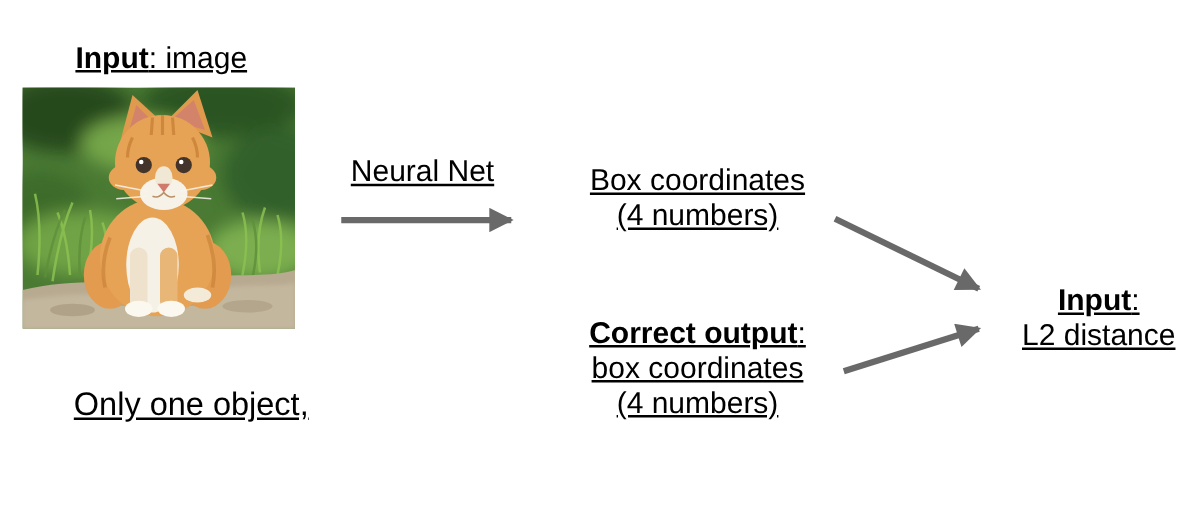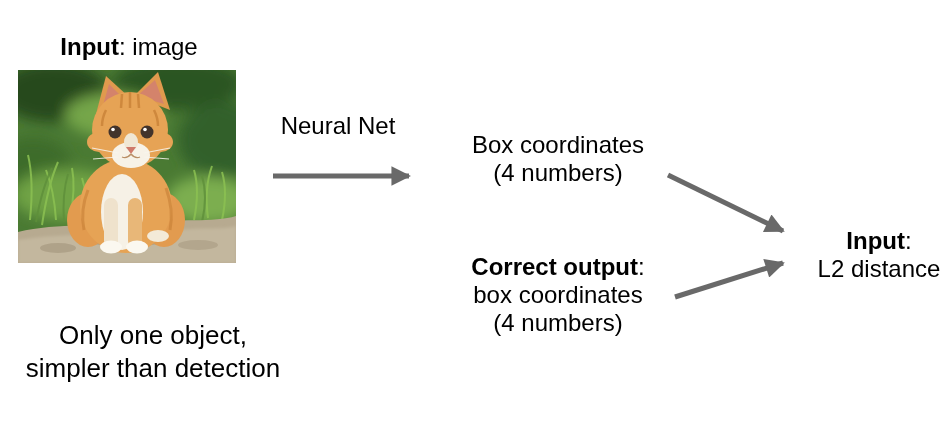--- a/index.html
+++ b/index.html
@@ -11,37 +11,37 @@
   *{box-sizing:border-box;margin:0;padding:0;}
   html,body{background:#fff;}
   body{font-family:"Liberation Sans","DejaVu Sans",sans-serif;color:var(--text);}
   .slide{
     position:relative;
     width:947px;height:421px;
     background:var(--background);
     overflow:hidden;
   }
   .abs{position:absolute;}
-  .center{text-align:center;}
+  .center{text-align:center;text-decoration:underline;}
   .t24{font-size:24px;line-height:28px;}
   .t26{font-size:26px;line-height:33px;}
   .b{font-weight:bold;}
   .input-label{left:38px;top:33px;width:182px;}
   .cat-wrap{left:18px;top:70px;width:218px;height:193px;}
   .cat-wrap svg{display:block;width:100%;height:100%;}
-  .nn-label{left:262px;top:112px;width:152px;text-align:center;}
+  .nn-label{left:262px;top:124px;width:152px;text-align:center;}
   .output-block{left:445px;top:131px;width:226px;}
   .correct-block{left:435px;top:253px;width:246px;}
   .loss-block{left:800px;top:227px;width:158px;}
   .annotation{
     left:772px;top:279px;width:174px;
     font-size:16px;line-height:20px;
     color:var(--annotation);
   }
-  .caption{left:15px;top:319px;width:276px;}
+  .caption{left:15px;top:307px;width:276px;}
   .arrow-layer{left:0;top:0;width:947px;height:421px;pointer-events:none;}
   .arrow-line{stroke:var(--arrow);stroke-width:5;fill:none;}
   .arrow-head{fill:var(--arrow);}
 </style>
 </head>
 <body>
 
 <div class="slide">
 
   <div class="abs center t24 input-label">
@@ -167,16 +167,15 @@
   </div>
 
   <div class="abs center t24 loss-block">
     <div><span class="b">Input</span><span>:</span></div>
     <div>L2 distance</div>
   </div>
 
 
   <div class="abs center t26 caption">
     <div>Only one object,</div>
-    <div>simpler than detection</div>
   </div>
 
 </div>
 
 </body></html>

